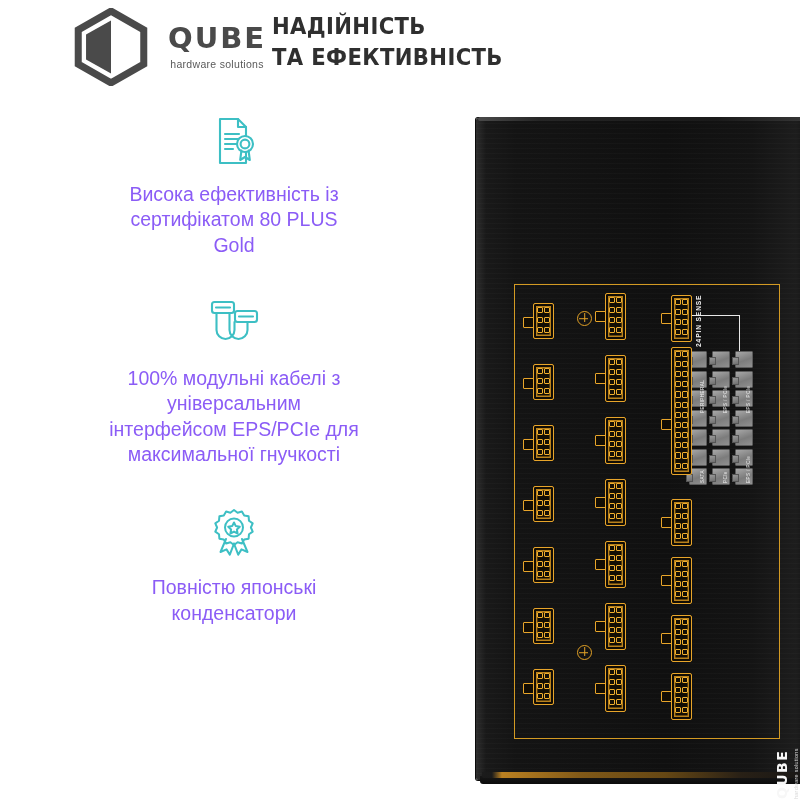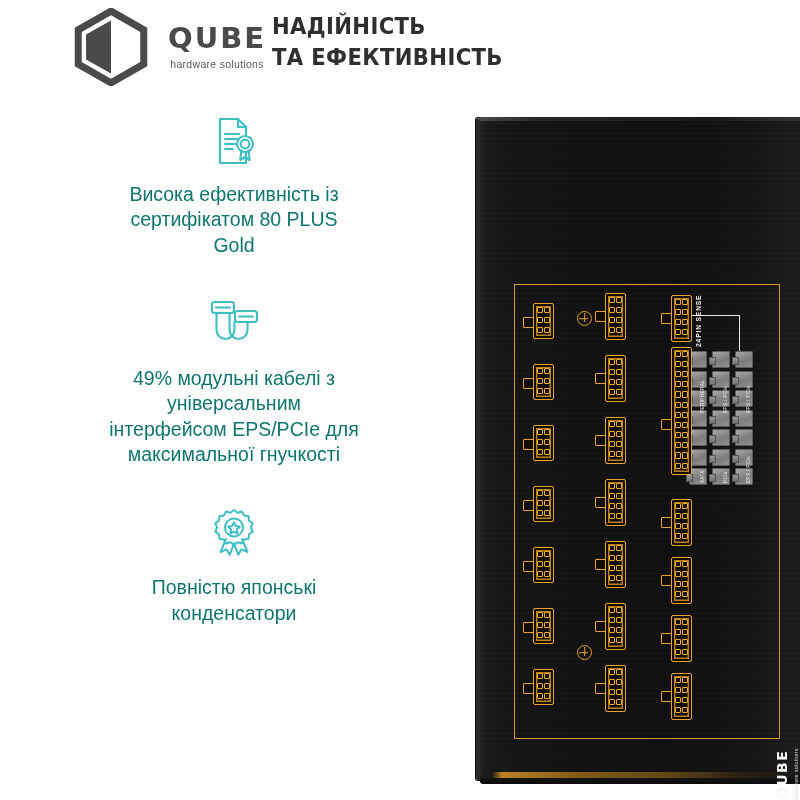--- a/index.html
+++ b/index.html
@@ -40,21 +40,21 @@
   
   .features { position: absolute; left: 0; top: 108px; width: 380px; }
   .feature { width: 380px; text-align: center; }
   .feature .icon-wrap {
     height: 66px; display: flex; align-items: center; justify-content: center;
   }
   .feature .icon-wrap svg { display: block; }
   .feature .caption {
     margin-top: 8px;
     font-family: "Liberation Sans", sans-serif;
-    font-size: 19.5px; line-height: 1.30; color: #0f766e;
+    font-size: 19.5px; line-height: 1.30; color: #8b5cf6;
     padding: 0 36px; white-space: pre-line;
   }
   .f1 { margin-top: 0; }
   .f2 { margin-top: 38px; }
   .f3 { margin-top: 34px; }
   .f4 { margin-top: 34px; }
 
   
   .product { position: absolute; left: 428px; top: 110px; width: 352px; height: 676px; }
   .box-body {
@@ -257,21 +257,21 @@
       <div class="icon-wrap">
         <svg width="62" height="56" viewBox="0 0 62 56" fill="none" stroke="#3dbfc4" stroke-width="2.1" stroke-linecap="round" stroke-linejoin="round">
           <rect x="9" y="5" width="22" height="11" rx="2.5"></rect>
           <path d="M13 10.5 h14"></path>
           <rect x="32" y="14" width="22" height="11" rx="2.5"></rect>
           <path d="M36 19.5 h14"></path>
           <path d="M13.5 16 v17 a9 9 0 0 0 18 0 v-8"></path>
           <path d="M26.5 16 v17 a9 9 0 0 0 18 0 v-8"></path>
         </svg>
       </div>
-      <div class="caption">49% модульні кабелі з
+      <div class="caption">100% модульні кабелі з
 універсальним
 інтерфейсом EPS/PCIe для
 максимальної гнучкості</div>
     </div>
 
     <div class="feature f4">
       <div class="icon-wrap">
         <svg width="56" height="56" viewBox="0 0 56 56" fill="none" stroke="#3dbfc4" stroke-width="2" stroke-linecap="round" stroke-linejoin="round">
           <path d="M28 4 l3.6 2.7 4.3-1.2 2.3 3.9 4.4.9 .4 4.5 3.7 2.6-1.8 4.1 1.8 4.1-3.7 2.6-.4 4.5-4.4.9-2.3 3.9-4.3-1.2L28 39l-3.6-2.7-4.3 1.2-2.3-3.9-4.4-.9-.4-4.5-3.7-2.6 1.8-4.1-1.8-4.1 3.7-2.6 .4-4.5 4.4-.9 2.3-3.9 4.3 1.2z"></path>
           <circle cx="28" cy="21.5" r="9"></circle>

